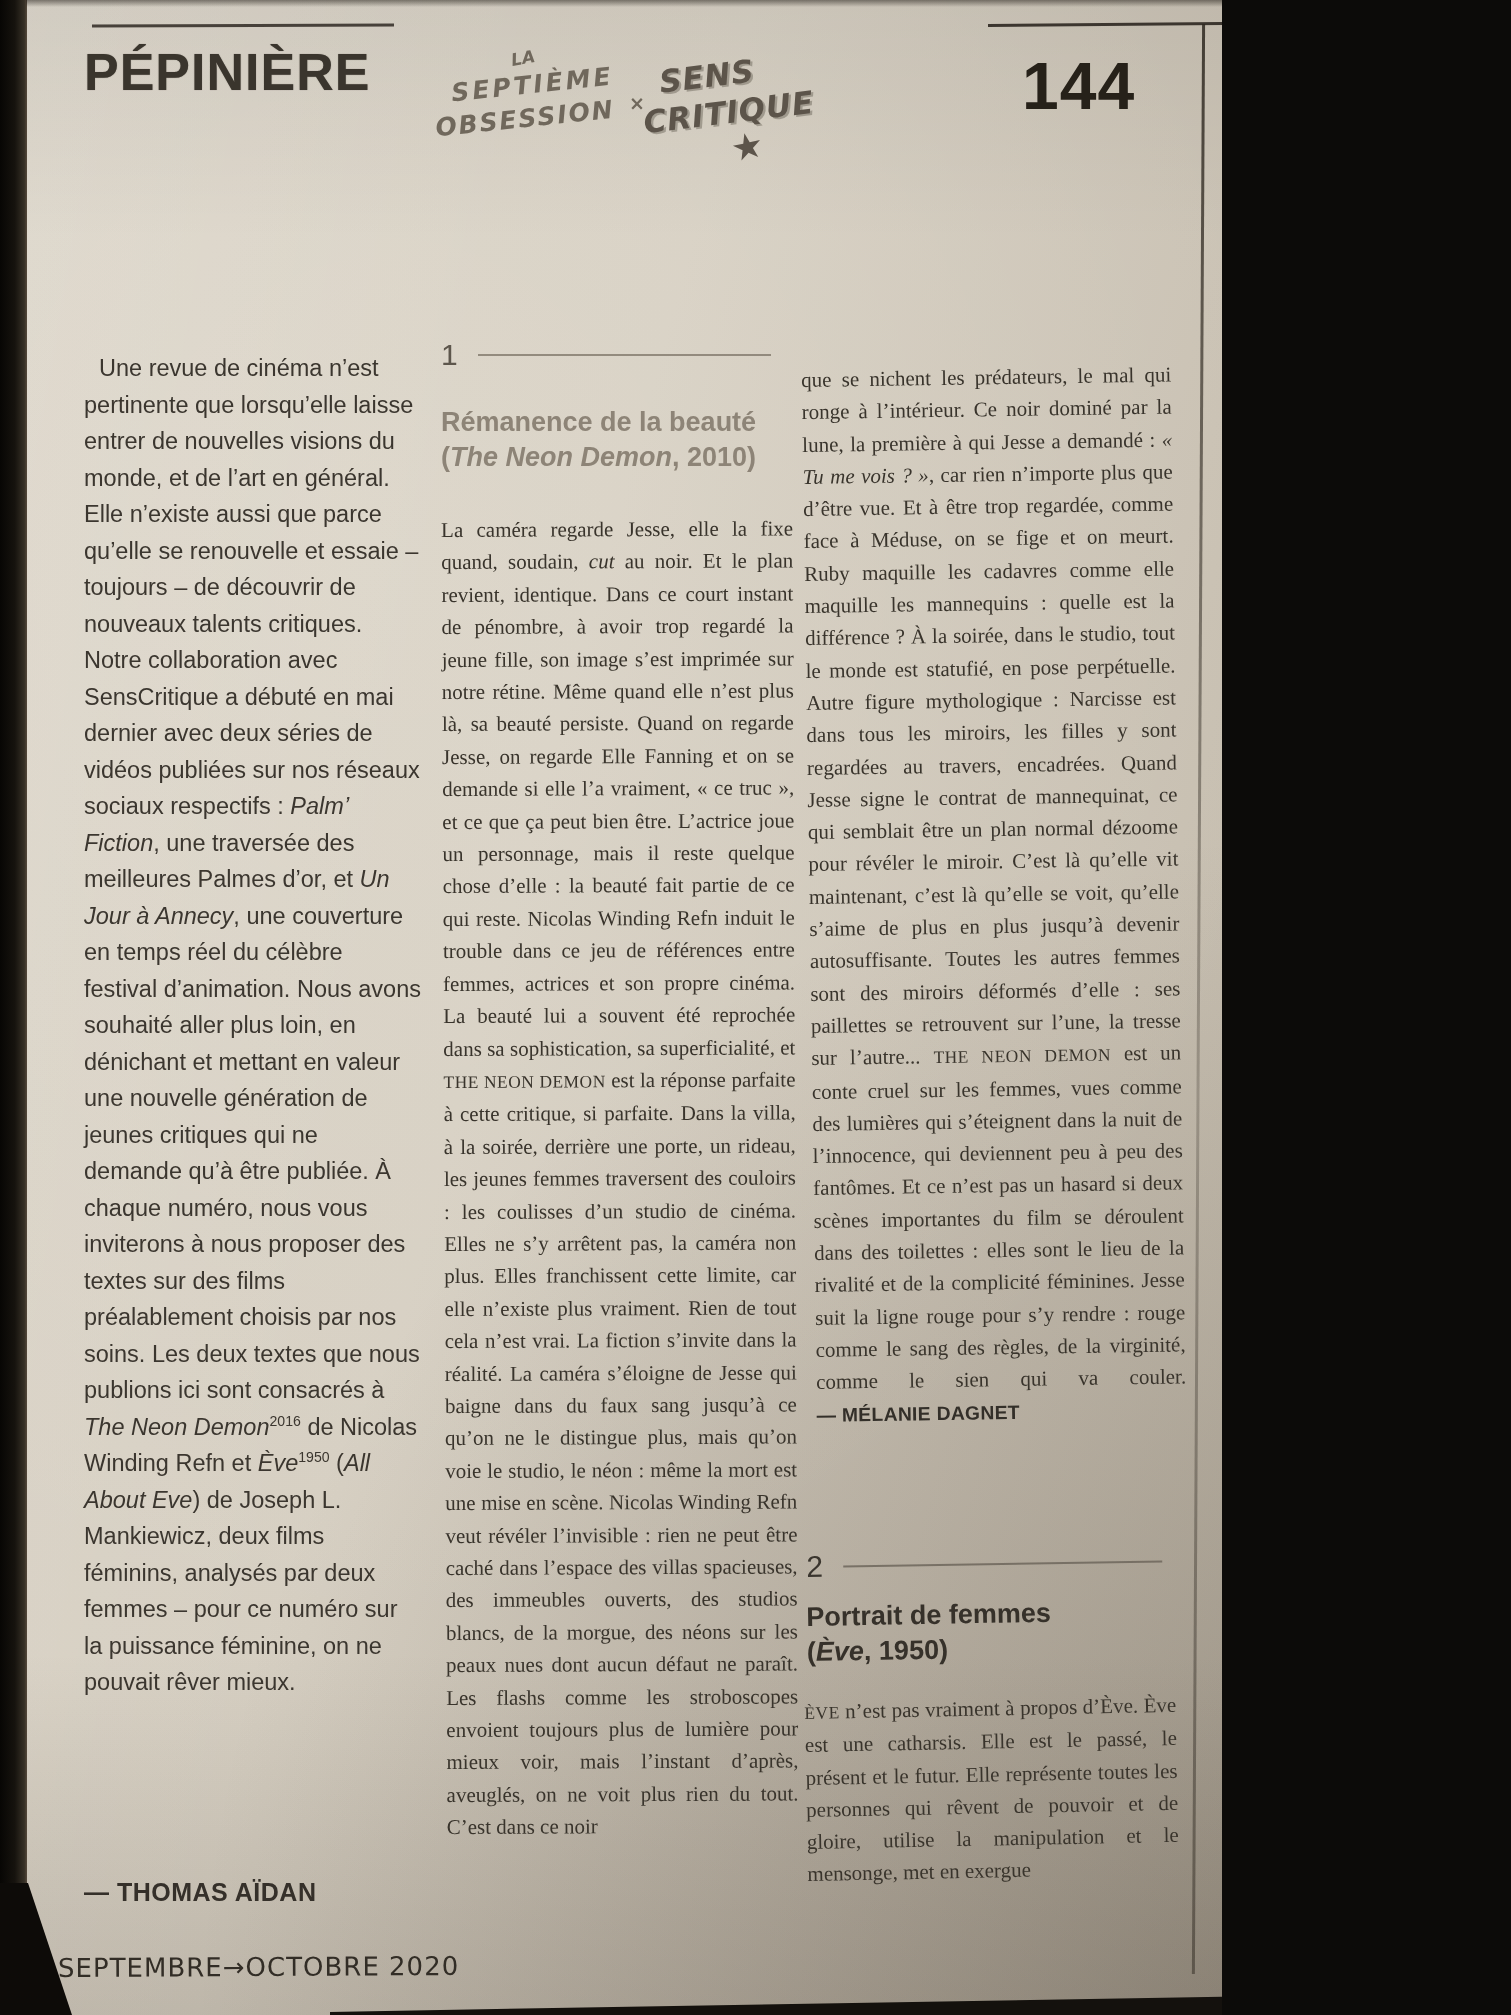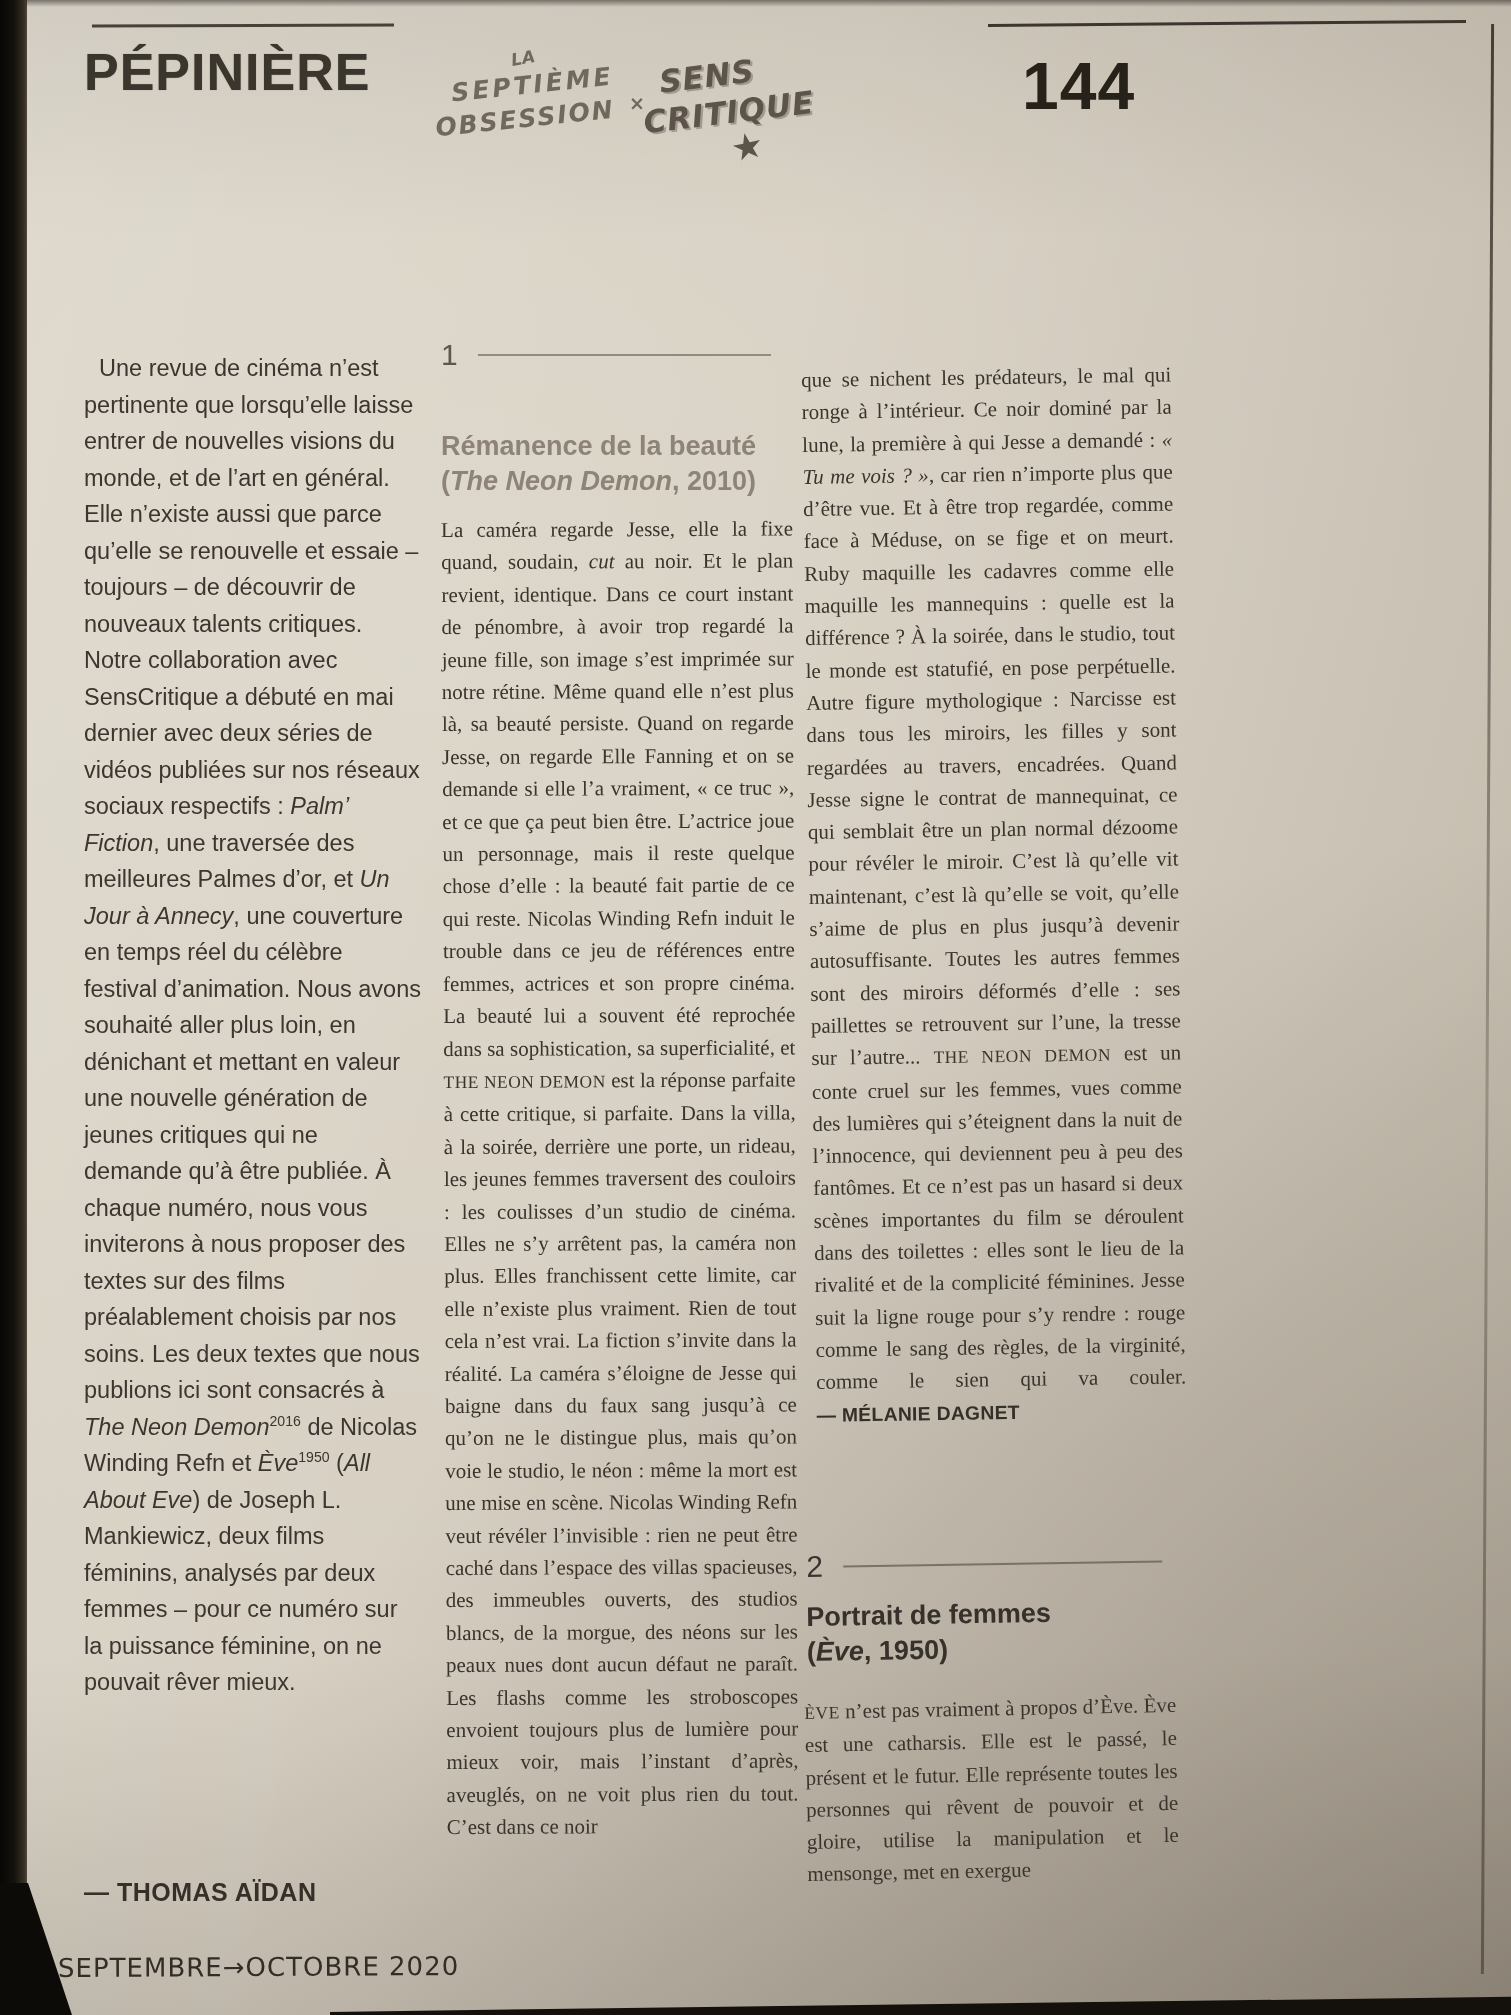--- a/index.html
+++ b/index.html
@@ -1,16 +1,16 @@
 <!DOCTYPE html>
 <html lang="fr"><head>
 <meta charset="utf-8">
 <style>
   html,body{margin:0;padding:0;background:#0c0b09;}
-  .photo{position:relative;width:1511px;height:2015px;background:#fef9c3;overflow:hidden;
+  .photo{position:relative;width:1222px;height:2015px;background:#fef9c3;overflow:hidden;
          font-family:"Liberation Sans",sans-serif;}
   
   .paper{position:absolute;left:26px;top:0;right:0;bottom:0;
          background:
            linear-gradient(100deg, rgba(255,255,255,.10) 0%, rgba(255,255,255,0) 35%),
            radial-gradient(130% 90% at 30% 28%, rgba(255,252,244,.16), rgba(0,0,0,0) 60%),
            radial-gradient(160% 110% at 102% 102%, rgba(58,48,38,.30), rgba(0,0,0,0) 55%),
            linear-gradient(105deg,#d9d2c5 0%,#d6cfc2 42%,#cac2b4 75%,#bfb7a8 100%);}
   .paper::after{content:"";position:absolute;inset:0;pointer-events:none;
          background:linear-gradient(to bottom, rgba(0,0,0,.06), rgba(0,0,0,0) 12%, rgba(0,0,0,0) 82%, rgba(62,53,42,.16));}
@@ -53,21 +53,21 @@
   .sig-thomas{position:absolute;left:84px;top:1878px;font-size:25px;}
   
   .art-head{position:absolute;display:flex;align-items:center;gap:20px;}
   .art-head .num{font-size:30px;color:#5d564c;}
   .art-head .rule{flex:1;height:2px;background:#867e71;opacity:.85;}
   .art1-head{left:441px;top:338px;width:330px;}
   .art2-head{left:806px;top:1550px;width:356px;transform:rotate(-.9deg);transform-origin:left top;}
   .art2-head .num{color:#3a352e;}
   .art2-head .rule{background:#6d665c;}
   .art-title{position:absolute;font-size:27px;font-weight:bold;line-height:35px;}
-  .art1-title{left:441px;top:405px;color:#8d8477;margin-top:24px;}
+  .art1-title{left:441px;top:405px;color:#8d8477;}
   .art2-title{left:806px;top:1600px;color:#36312a;transform:rotate(-1deg);transform-origin:left top;}
   
   .serif{font-family:"Liberation Serif",serif;font-size:21px;text-align:justify;color:#39342c;
          hyphens:auto;-webkit-hyphens:auto;}
   .art1-col1{position:absolute;left:441px;top:514px;width:352px;line-height:32.4px;
          transform:rotate(-.25deg);transform-origin:left top;}
   .art1-col2{position:absolute;left:801px;top:364px;width:370px;line-height:32.3px;
          transform:rotate(-.85deg);transform-origin:left top;}
   .art2-body{position:absolute;left:804px;top:1696px;width:372px;line-height:32.3px;
          transform:rotate(-1.1deg);transform-origin:left top;}

